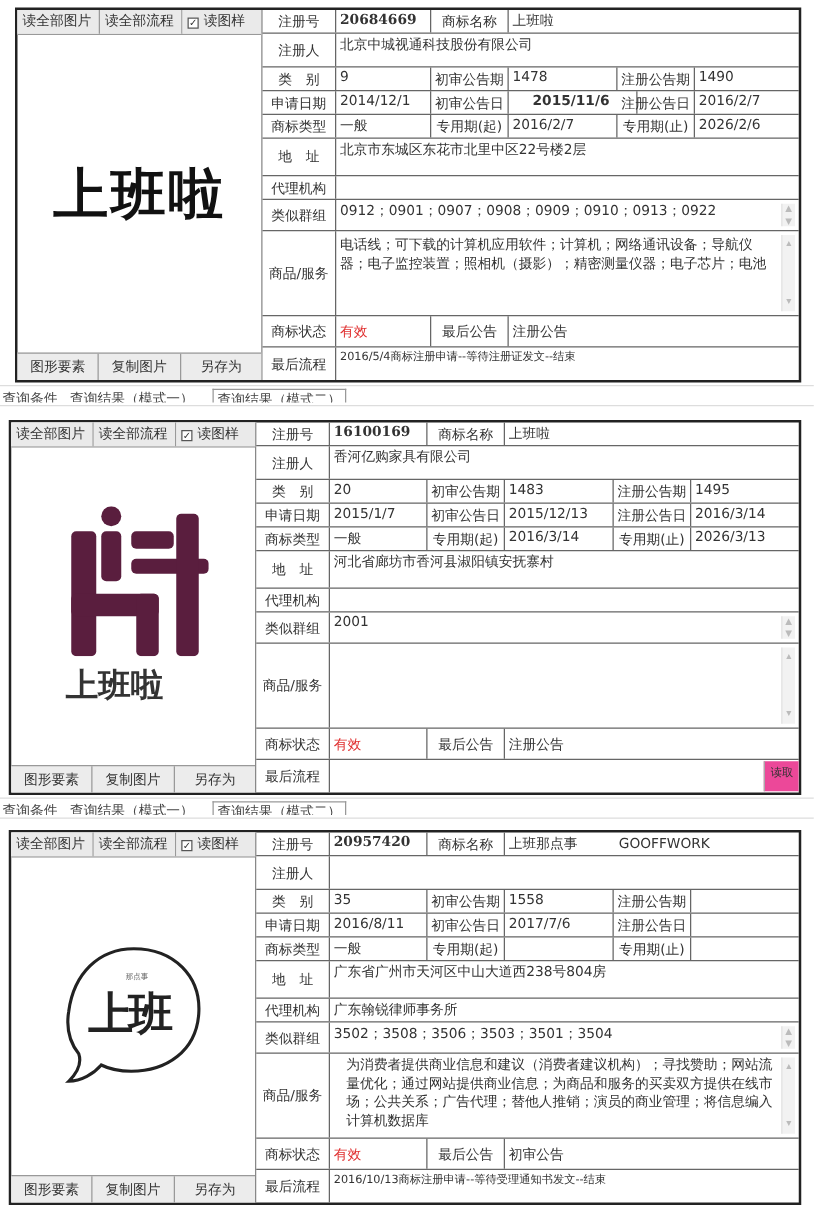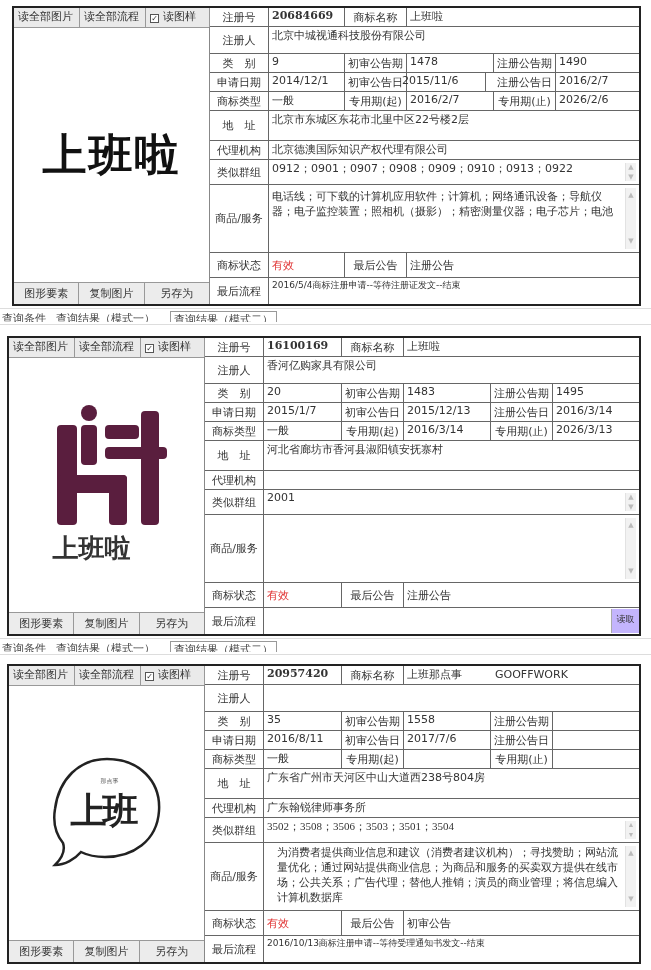--- a/index.html
+++ b/index.html
@@ -18,26 +18,26 @@
   .botbar .btn:last-child { border-right: none; }
   .grid { position: absolute; left: 196px; top: 0; right: 0; bottom: 0; }
   .row { position: absolute; left: 0; right: 0; border-bottom: 1px solid #666; }
   .row:last-child { border-bottom: none; }
   .cell { position: absolute; top: 0; bottom: 0; border-right: 1px solid #666; padding: 1px 3px; overflow: hidden; white-space: nowrap; }
   .cell.lbl { text-align: center; display: flex; align-items: center; justify-content: center; color: #333; }
   .cell.last { border-right: none; }
   .cell.val { color: #333; }
   .cell.bold { font-weight: bold; font-family: "DejaVu Serif", serif; font-size: 11px; }
   .red { color: #e03030 !important; font-family: Liberation Serif, serif; }
-  .wrap { white-space: normal; line-height: 15px; padding-right: 18px; }
+  .wrap { white-space: normal; line-height: 15px; padding-right: 18px; font-family: Liberation Serif, serif; }
   .scroll { position: absolute; right: 3px; top: 3px; bottom: 3px; width: 11px; background: #f2f2f2; border-left: 1px solid #e2e2e2; color: #bbb; font-size: 7px; text-align: center; }
   .scroll .up { position: absolute; top: 0; left: 0; right: 0; }
   .scroll .dn { position: absolute; bottom: 0; left: 0; right: 0; }
   .small { font-size: 9px; }
-  .readbtn { position: absolute; right: 0; top: 1px; bottom: 1px; width: 28px; background: #c4b5fd; border-left: 1px solid #aaa; text-align: center; line-height: 20px; color: #333; }
+  .readbtn { position: absolute; right: 0; top: 1px; bottom: 1px; width: 28px; background: #ec4899; border-left: 1px solid #aaa; text-align: center; line-height: 20px; color: #333; }
   .tabs { position: absolute; left: 0; width: 651px; height: 14px; background: #fff; border-top: 1px solid #ddd; overflow: hidden; }
   .tabs .tab { position: absolute; top: 2px; font-size: 11px; color: #444; white-space: nowrap; }
   .tabs .tab.active { border: 1px solid #999; border-bottom: none; padding: 0 3px; background: #fff; }
   .sep { position: absolute; left: 0; width: 651px; height: 1px; background: #ddd; }
 </style>
 </head>
 <body>
 
 <div class="panel" style="top:6px;height:300px;">
   <div class="left">
@@ -71,39 +71,38 @@
       <div class="cell val" style="left:59px;width:76px;">9</div>
       <div class="cell lbl" style="left:135px;width:62px;">初审公告期</div>
       <div class="cell val" style="left:197px;width:87px;">1478</div>
       <div class="cell lbl" style="left:284px;width:62px;">注册公告期</div>
       <div class="cell val last" style="left:346px;right:0;">1490</div>
     </div>
     <div class="row" style="top:65px;height:19px;">
       <div class="cell lbl" style="left:0;width:59px;">申请日期</div>
       <div class="cell val" style="left:59px;width:76px;">2014/12/1</div>
       <div class="cell lbl" style="left:135px;width:62px;">初审公告日</div>
-      <div class="cell val" style="left:189px;width:87px;">2015/11/6</div>
+      <div class="cell val" style="left:213px;width:87px;font-weight:bold;">2015/11/6</div>
       <div class="cell lbl" style="left:284px;width:62px;">注册公告日</div>
       <div class="cell val last" style="left:346px;right:0;">2016/2/7</div>
     </div>
     <div class="row" style="top:84px;height:19px;">
       <div class="cell lbl" style="left:0;width:59px;">商标类型</div>
       <div class="cell val" style="left:59px;width:76px;">一般</div>
       <div class="cell lbl" style="left:135px;width:62px;">专用期(起)</div>
       <div class="cell val" style="left:197px;width:87px;">2016/2/7</div>
       <div class="cell lbl" style="left:284px;width:62px;">专用期(止)</div>
       <div class="cell val last" style="left:346px;right:0;">2026/2/6</div>
     </div>
     <div class="row" style="top:103px;height:30px;">
       <div class="cell lbl" style="left:0;width:59px;">地　址</div>
       <div class="cell val last" style="left:59px;right:0;">北京市东城区东花市北里中区22号楼2层</div>
     </div>
     <div class="row" style="top:133px;height:19px;">
       <div class="cell lbl" style="left:0;width:59px;">代理机构</div>
-      <div class="cell val last" style="left:59px;right:0;">北京德澳国际知识产权代理有限公司</div>
     </div>
     <div class="row" style="top:152px;height:25px;">
       <div class="cell lbl" style="left:0;width:59px;">类似群组</div>
       <div class="cell val last" style="left:59px;right:0;">
         <span>0912；0901；0907；0908；0909；0910；0913；0922</span>
         <div class="scroll">
             <span class="up">▲</span>
             <span class="dn">▼</span>
           </div>
       </div>
@@ -309,21 +308,21 @@
     <div class="row" style="top:103px;height:30px;">
       <div class="cell lbl" style="left:0;width:59px;">地　址</div>
       <div class="cell val last" style="left:59px;right:0;">广东省广州市天河区中山大道西238号804房</div>
     </div>
     <div class="row" style="top:133px;height:19px;">
       <div class="cell lbl" style="left:0;width:59px;">代理机构</div>
       <div class="cell val last" style="left:59px;right:0;">广东翰锐律师事务所</div>
     </div>
     <div class="row" style="top:152px;height:25px;">
       <div class="cell lbl" style="left:0;width:59px;">类似群组</div>
-      <div class="cell val last" style="left:59px;right:0;font-family:Liberation Serif, serif;">
+      <div class="cell val last" style="left:59px;right:0;">
         <span>3502；3508；3506；3503；3501；3504</span>
         <div class="scroll">
             <span class="up">▲</span>
             <span class="dn">▼</span>
           </div>
       </div>
     </div>
     <div class="row" style="top:177px;height:68px;">
       <div class="cell lbl" style="left:0;width:59px;">商品/服务</div>
       <div class="cell val last wrap" style="left:69px;right:0;padding-top:2px;line-height:15px;">

